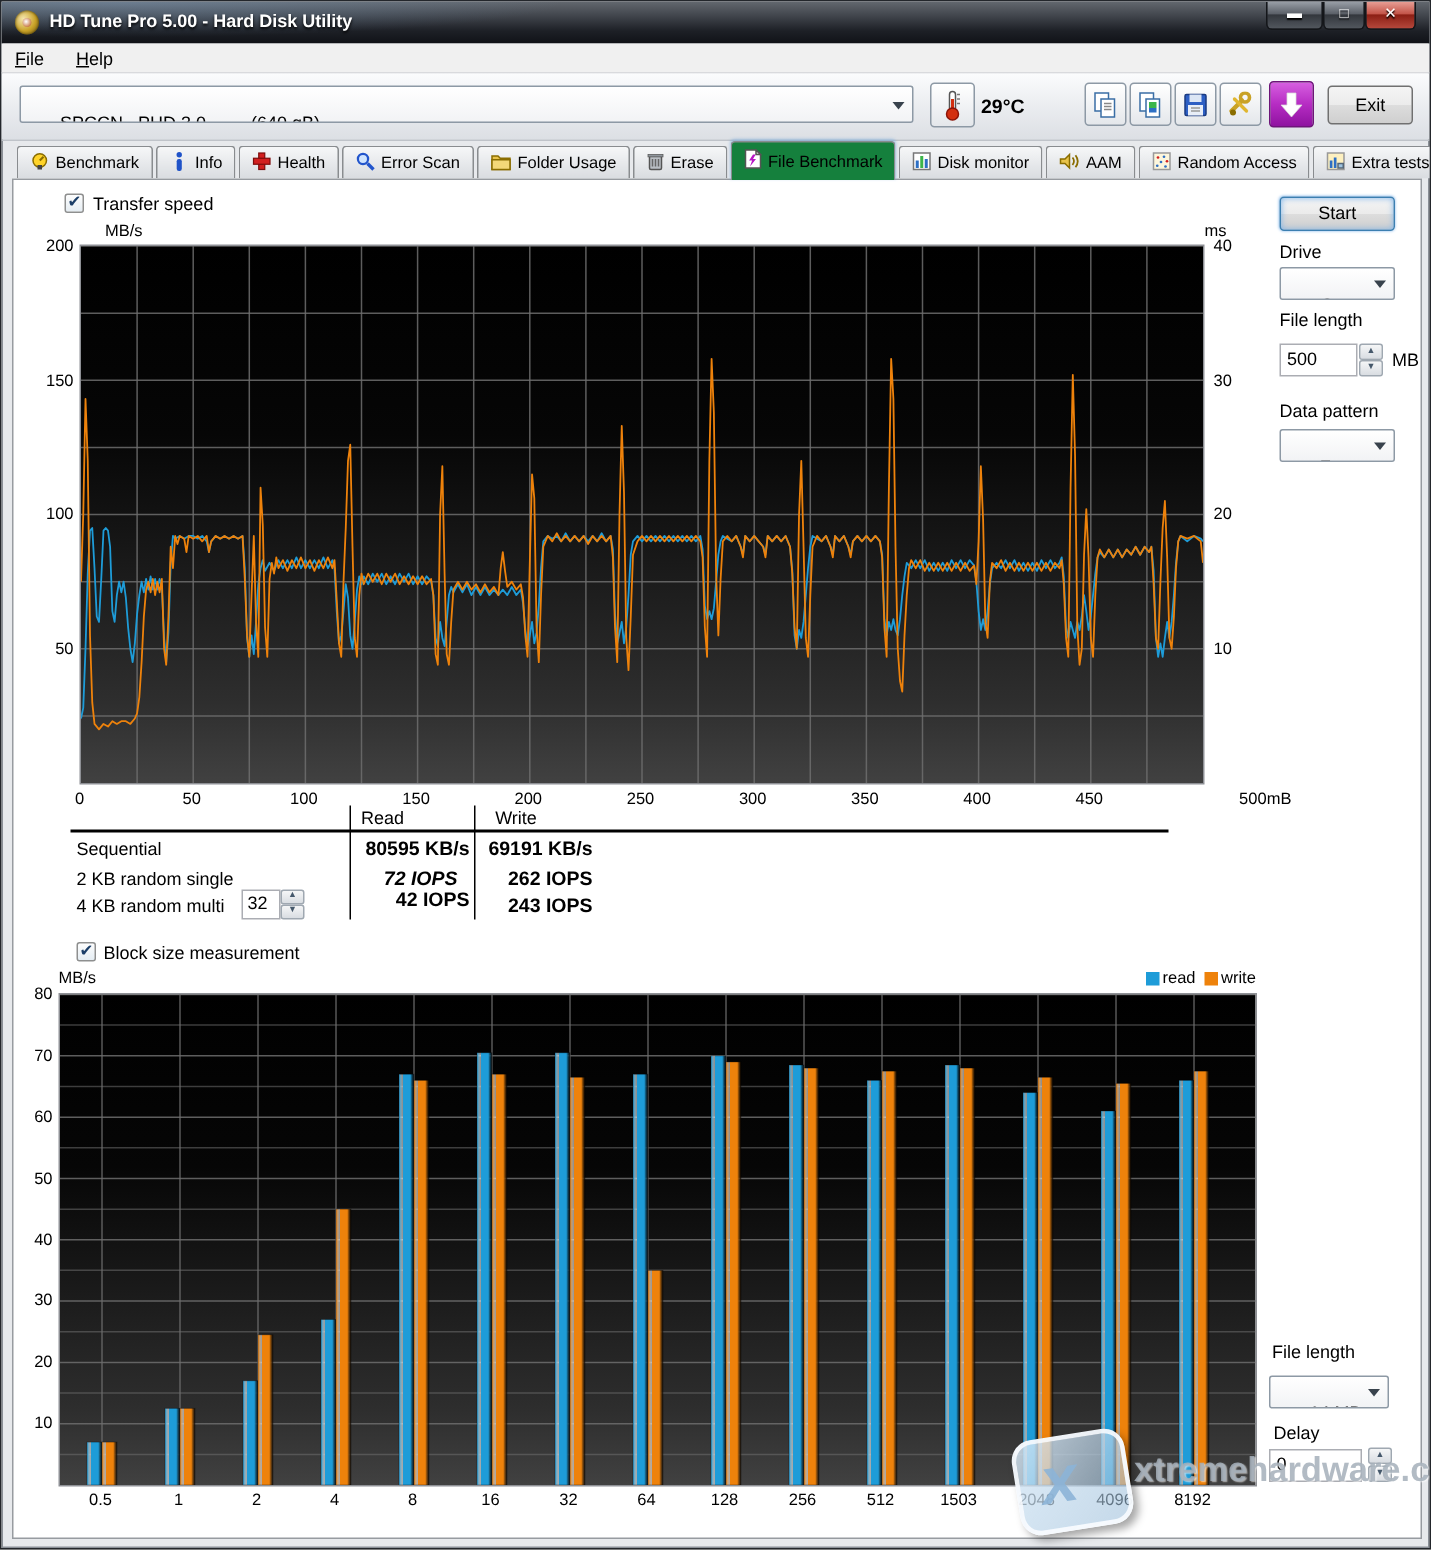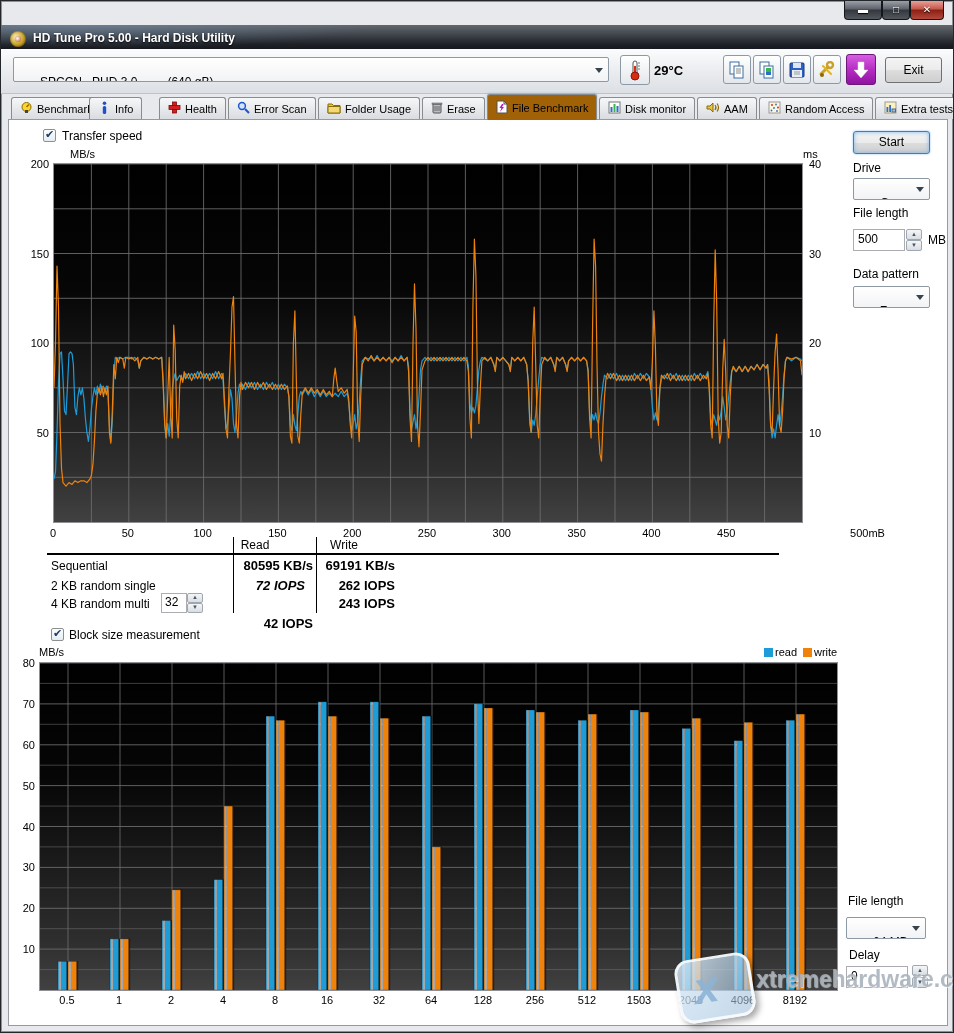--- a/index.html
+++ b/index.html
@@ -7,21 +7,20 @@
   #win{
     position:relative;width:954px;height:1033px;
     background:#e7e9ec;overflow:hidden;
     font-family:"Liberation Sans","DejaVu Sans",sans-serif;
     border:1px solid #23262b;
     box-shadow:inset 0 0 0 1px #8b9097;
   }
   
   .titlebar{position:absolute;left:0;top:0;width:100%;height:28px;
     background:linear-gradient(180deg,#63686f 0%,#40444b 35%,#1d2026 70%,#101217 100%);
-    margin-top:24px;
   }
   .titlebar:before{content:"";position:absolute;left:0;top:0;width:45%;height:100%;
     background:radial-gradient(ellipse at 18% 0%,rgba(130,170,210,.35),transparent 60%);}
   .title-text{position:absolute;left:32px;top:6px;font-size:12px;font-weight:bold;color:#fff;
     text-shadow:0 1px 2px #000;white-space:nowrap;}
   .title-icon{position:absolute;left:9px;top:6px;width:16px;height:16px;border-radius:50%;
     background:radial-gradient(circle at 35% 35%,#f5e6b0,#c9a227 55%,#6b5310);
     box-shadow:inset 0 0 2px #3c2f05;}
   .title-icon:after{content:"";position:absolute;left:5px;top:5px;width:6px;height:6px;border-radius:50%;
     background:radial-gradient(circle at 40% 40%,#fff,#b34700);}
@@ -50,21 +49,21 @@
   .tbtn.download{background:linear-gradient(180deg,#d65fe0 0%,#b62cc3 50%,#8f13a0 100%);border-color:#6d1579;}
   .temp-label{position:absolute;font-size:13px;font-weight:bold;color:#000;}
   .pushbtn{position:absolute;border:1px solid #707070;border-radius:3px;
     background:linear-gradient(180deg,#f4f4f4 0%,#ebebeb 50%,#dddddd 50%,#cfcfcf 100%);
     font-size:12px;color:#000;text-align:center;}
   
   .tabbar{position:absolute;left:8px;top:93px;width:938px;height:26px;}
   .tab{position:absolute;top:3px;height:22px;border:1px solid #898c8f;border-bottom:none;
     border-radius:3px 3px 0 0;background:linear-gradient(180deg,#f6f7f8,#d9dce0);
     font-size:11px;color:#000;display:flex;align-items:center;gap:4px;padding:0 8px;white-space:nowrap;}
-  .tab.active{top:0;height:26px;background:#a16207;z-index:5;font-size:11px;
+  .tab.active{top:0;height:26px;background:#15803d;z-index:5;font-size:11px;
     box-shadow:0 -1px 2px rgba(120,170,220,.6);}
   .tab svg{flex:0 0 auto;}
   
   .content{position:absolute;left:7px;top:118px;width:940px;height:907px;background:#fff;
     border:1px solid #979ba0;z-index:2;}
   .lbl{position:absolute;font-size:12px;color:#000;white-space:nowrap;}
   .tick{position:absolute;font-size:11px;color:#000;white-space:nowrap;}
   .chart-frame{position:absolute;border:1px solid #8e9095;
     background:linear-gradient(180deg,#000 0%,#060606 35%,#2e2e2e 85%,#414141 100%);}
   .chart-frame svg{position:absolute;left:0;top:0;}
@@ -97,20 +96,24 @@
 <div id="win">
 
   <div class="titlebar">
     <div class="title-icon"></div>
     <div class="title-text">HD Tune Pro 5.00 - Hard Disk Utility</div>
   </div>
   <div class="winbtn" style="left:843px;width:38px;"><span>▬</span></div>
   <div class="winbtn" style="left:881px;width:28px;"><span>□</span></div>
   <div class="winbtn close" style="left:909px;width:34px;"><span>✕</span></div>
 
+  <div class="menubar">
+    <div class="menu-item"><span class="acc">F</span><span>ile</span></div>
+    <div class="menu-item"><span class="acc">H</span><span>elp</span></div>
+  </div>
 
   <div class="toolbar">
     <div class="combo" style="left:12px;top:8px;width:596px;height:25px;">
       <span>SPCCN   PHD 3.0         (640 gB)</span>
       <span class="arrow"></span>
     </div>
     <div class="tbtn" style="left:619px;top:6px;width:30px;height:30px;">
       <svg width="14" height="22" viewBox="0 0 14 22">
         <rect x="5" y="2" width="4" height="13" rx="2" fill="#fff" stroke="#555" stroke-width="1"></rect>
         <rect x="6" y="7" width="2" height="9" fill="#d31а10"></rect>
@@ -169,21 +172,21 @@
 
   <div class="tabbar" id="tabbar">
       <div class="tab" style="left: 2px;">
         <span><svg width="13" height="13" viewBox="0 0 13 13">
             <circle cx="6.5" cy="6" r="4.5" fill="#ffd42a" stroke="#8a6d00"></circle>
             <rect x="5" y="9" width="3" height="3" fill="#444"></rect>
             <line x1="6.5" y1="6" x2="9" y2="3.5" stroke="#8a6d00" stroke-width="1.4"></line>
           </svg></span>
         <span>Benchmark</span>
       </div>
-      <div class="tab" style="left: 80px;">
+      <div class="tab" style="left: 95px;">
         <span><svg width="13" height="13" viewBox="0 0 13 13">
             <circle cx="6.5" cy="2.2" r="1.8" fill="#1f52c8"></circle>
             <rect x="4.8" y="5" width="3.4" height="8" rx="1.5" fill="#1f52c8"></rect>
           </svg></span>
         <span>Info</span>
       </div>
       <div class="tab" style="left: 150px;">
         <span><svg width="13" height="13" viewBox="0 0 13 13">
             <rect x="4.5" y="1" width="4" height="11" fill="#d21f1f" stroke="#7d0b0b" stroke-width="0.8"></rect>
             <rect x="1" y="4.5" width="11" height="4" fill="#d21f1f" stroke="#7d0b0b" stroke-width="0.8"></rect>
@@ -320,21 +323,21 @@
         <div class="tick" style="left: 44px; top: 407px; transform: translate(-50%, 0px);">0</div>
         <div class="tick" style="left: 118.8px; top: 407px; transform: translate(-50%, 0px);">50</div>
         <div class="tick" style="left: 193.6px; top: 407px; transform: translate(-50%, 0px);">100</div>
         <div class="tick" style="left: 268.4px; top: 407px; transform: translate(-50%, 0px);">150</div>
         <div class="tick" style="left: 343.2px; top: 407px; transform: translate(-50%, 0px);">200</div>
         <div class="tick" style="left: 418px; top: 407px; transform: translate(-50%, 0px); text-align: center;">250</div>
         <div class="tick" style="left: 492.8px; top: 407px; transform: translate(-50%, 0px);">300</div>
         <div class="tick" style="left: 567.6px; top: 407px; transform: translate(-50%, 0px);">350</div>
         <div class="tick" style="left: 642.4px; top: 407px; transform: translate(-50%, 0px);">400</div>
         <div class="tick" style="left: 717.2px; top: 407px; transform: translate(-50%, 0px);">450</div>
-        <div class="tick" style="left: 836px; top: 407px; transform: translate(-50%, 0px); padding-left: 45px;">500mB</div>
+        <div class="tick" style="left: 812px; top: 407px; transform: translate(-50%, 0px); padding-left: 45px;">500mB</div>
       </div>
 
     <div class="pushbtn" style="left:844px;top:11px;width:77px;height:23px;line-height:21px;border-color:#3c7fb1;box-shadow:inset 0 0 4px #7eb4ea,0 0 2px #7eb4ea;">
       <span>Start</span>
     </div>
     <div class="lbl" style="left:844px;top:41px;">Drive</div>
     <div class="combo" style="left:844px;top:58px;width:77px;height:22px;padding-top:3px;">
       <span>G:</span>
       <span class="arrow"></span>
     </div>
@@ -364,21 +367,21 @@
     <div class="statlbl" style="left:42px;top:459px;">2 KB random single</div>
     <div class="statval" style="left:216px;top:458px;font-style:italic;">72 IOPS</div>
     <div class="statval" style="left:306px;top:458px;">262 IOPS</div>
 
     <div class="statlbl" style="left:42px;top:477px;">4 KB random multi</div>
     <div class="spin-input" style="left:152px;top:473px;width:26px;height:20px;padding:1px 3px;">32</div>
     <div class="spinner" style="left:178px;top:473px;height:20px;">
       <div class="spinbtn" style="top:0;height:10px;line-height:7px;">▲</div>
       <div class="spinbtn" style="top:10px;height:10px;line-height:7px;">▼</div>
     </div>
-    <div class="statval" style="left:224px;top:496px;padding-left:26px;">42 IOPS</div>
+    <div class="statval" style="left:224px;top:472px;padding-left:26px;">42 IOPS</div>
     <div class="statval" style="left:306px;top:476px;">243 IOPS</div>
 
     <div class="checkbox" style="left:42px;top:508px;">
       <span class="chk">✔</span>
     </div>
     <div class="lbl" style="left:60px;top:508px;">Block size measurement</div>
     <div class="tick" style="left:30px;top:526px;">MB/s</div>
 
     <div class="legend-swatch" style="left:755px;top:528px;background:#1e9cd8;"></div>
     <div class="legend-text" style="left:766px;top:526px;">read</div>

